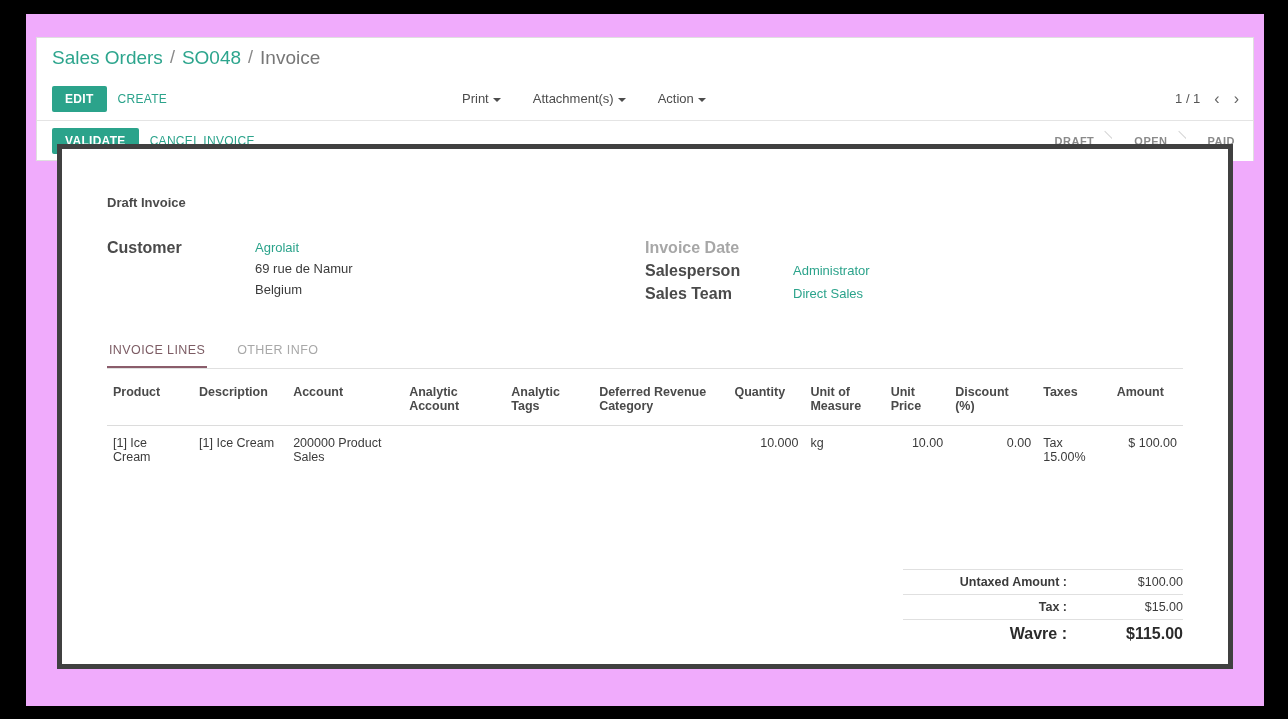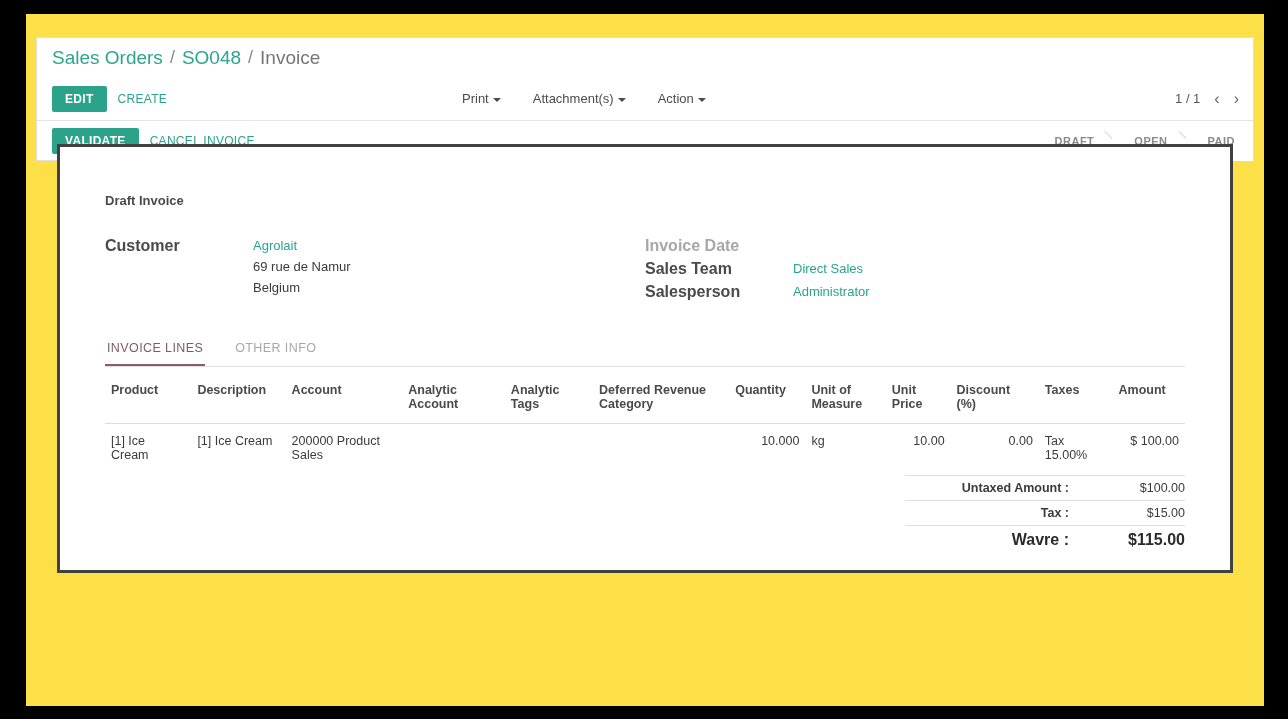--- a/index.html
+++ b/index.html
@@ -19,21 +19,21 @@
     left: 0; top: 0;
     width: 1288px;
     height: 719px;
     background: #000000;
   }
   .desktop {
     position: absolute;
     left: 26px; top: 14px;
     width: 1238px;
     height: 692px;
-    background: #fde047;
+    background: #f0abfc;
   }
 
   
   .panel {
     position: absolute;
     left: 10px; top: 23px;
     width: 1218px;
     background: #ffffff;
     border: 1px solid #dfdfdf;
     box-sizing: border-box;
@@ -167,23 +167,23 @@
     transform: rotate(45deg);
     background: transparent;
   }
   .stage:last-child:after { display: none; }
 
   
   .sheet {
     position: absolute;
     left: 31px; top: 130px;
     width: 1176px;
-    height: 429px;
+    height: 525px;
     background: #ffffff;
-    border: 3px solid #404040;
+    border: 5px solid #404040;
     box-sizing: border-box;
     padding: 28px 45px 16px 45px;
   }
   .sheet-title {
     font-size: 13px;
     font-weight: bold;
     color: #4a4a4a;
     margin-top: 18px;
   }
 
@@ -348,26 +348,26 @@
             <div class="fval">Belgium</div>
           </div>
         </div>
 
         <div class="col">
           <div class="frow">
             <div class="flabel muted">Invoice Date</div>
             <div class="fval"></div>
           </div>
           <div class="frow" style="margin-top:4px">
+            <div class="flabel">Salesperson</div>
+            <div class="fval link">Administrator</div>
+          </div>
+          <div class="frow" style="margin-top:4px">
             <div class="flabel">Sales Team</div>
             <div class="fval link">Direct Sales</div>
-          </div>
-          <div class="frow" style="margin-top:4px">
-            <div class="flabel">Salesperson</div>
-            <div class="fval link">Administrator</div>
           </div>
         </div>
       </div>
 
       <div class="notebook">
         <div class="tabs">
           <div class="tab active">INVOICE LINES</div>
           <div class="tab">OTHER INFO</div>
         </div>
 

